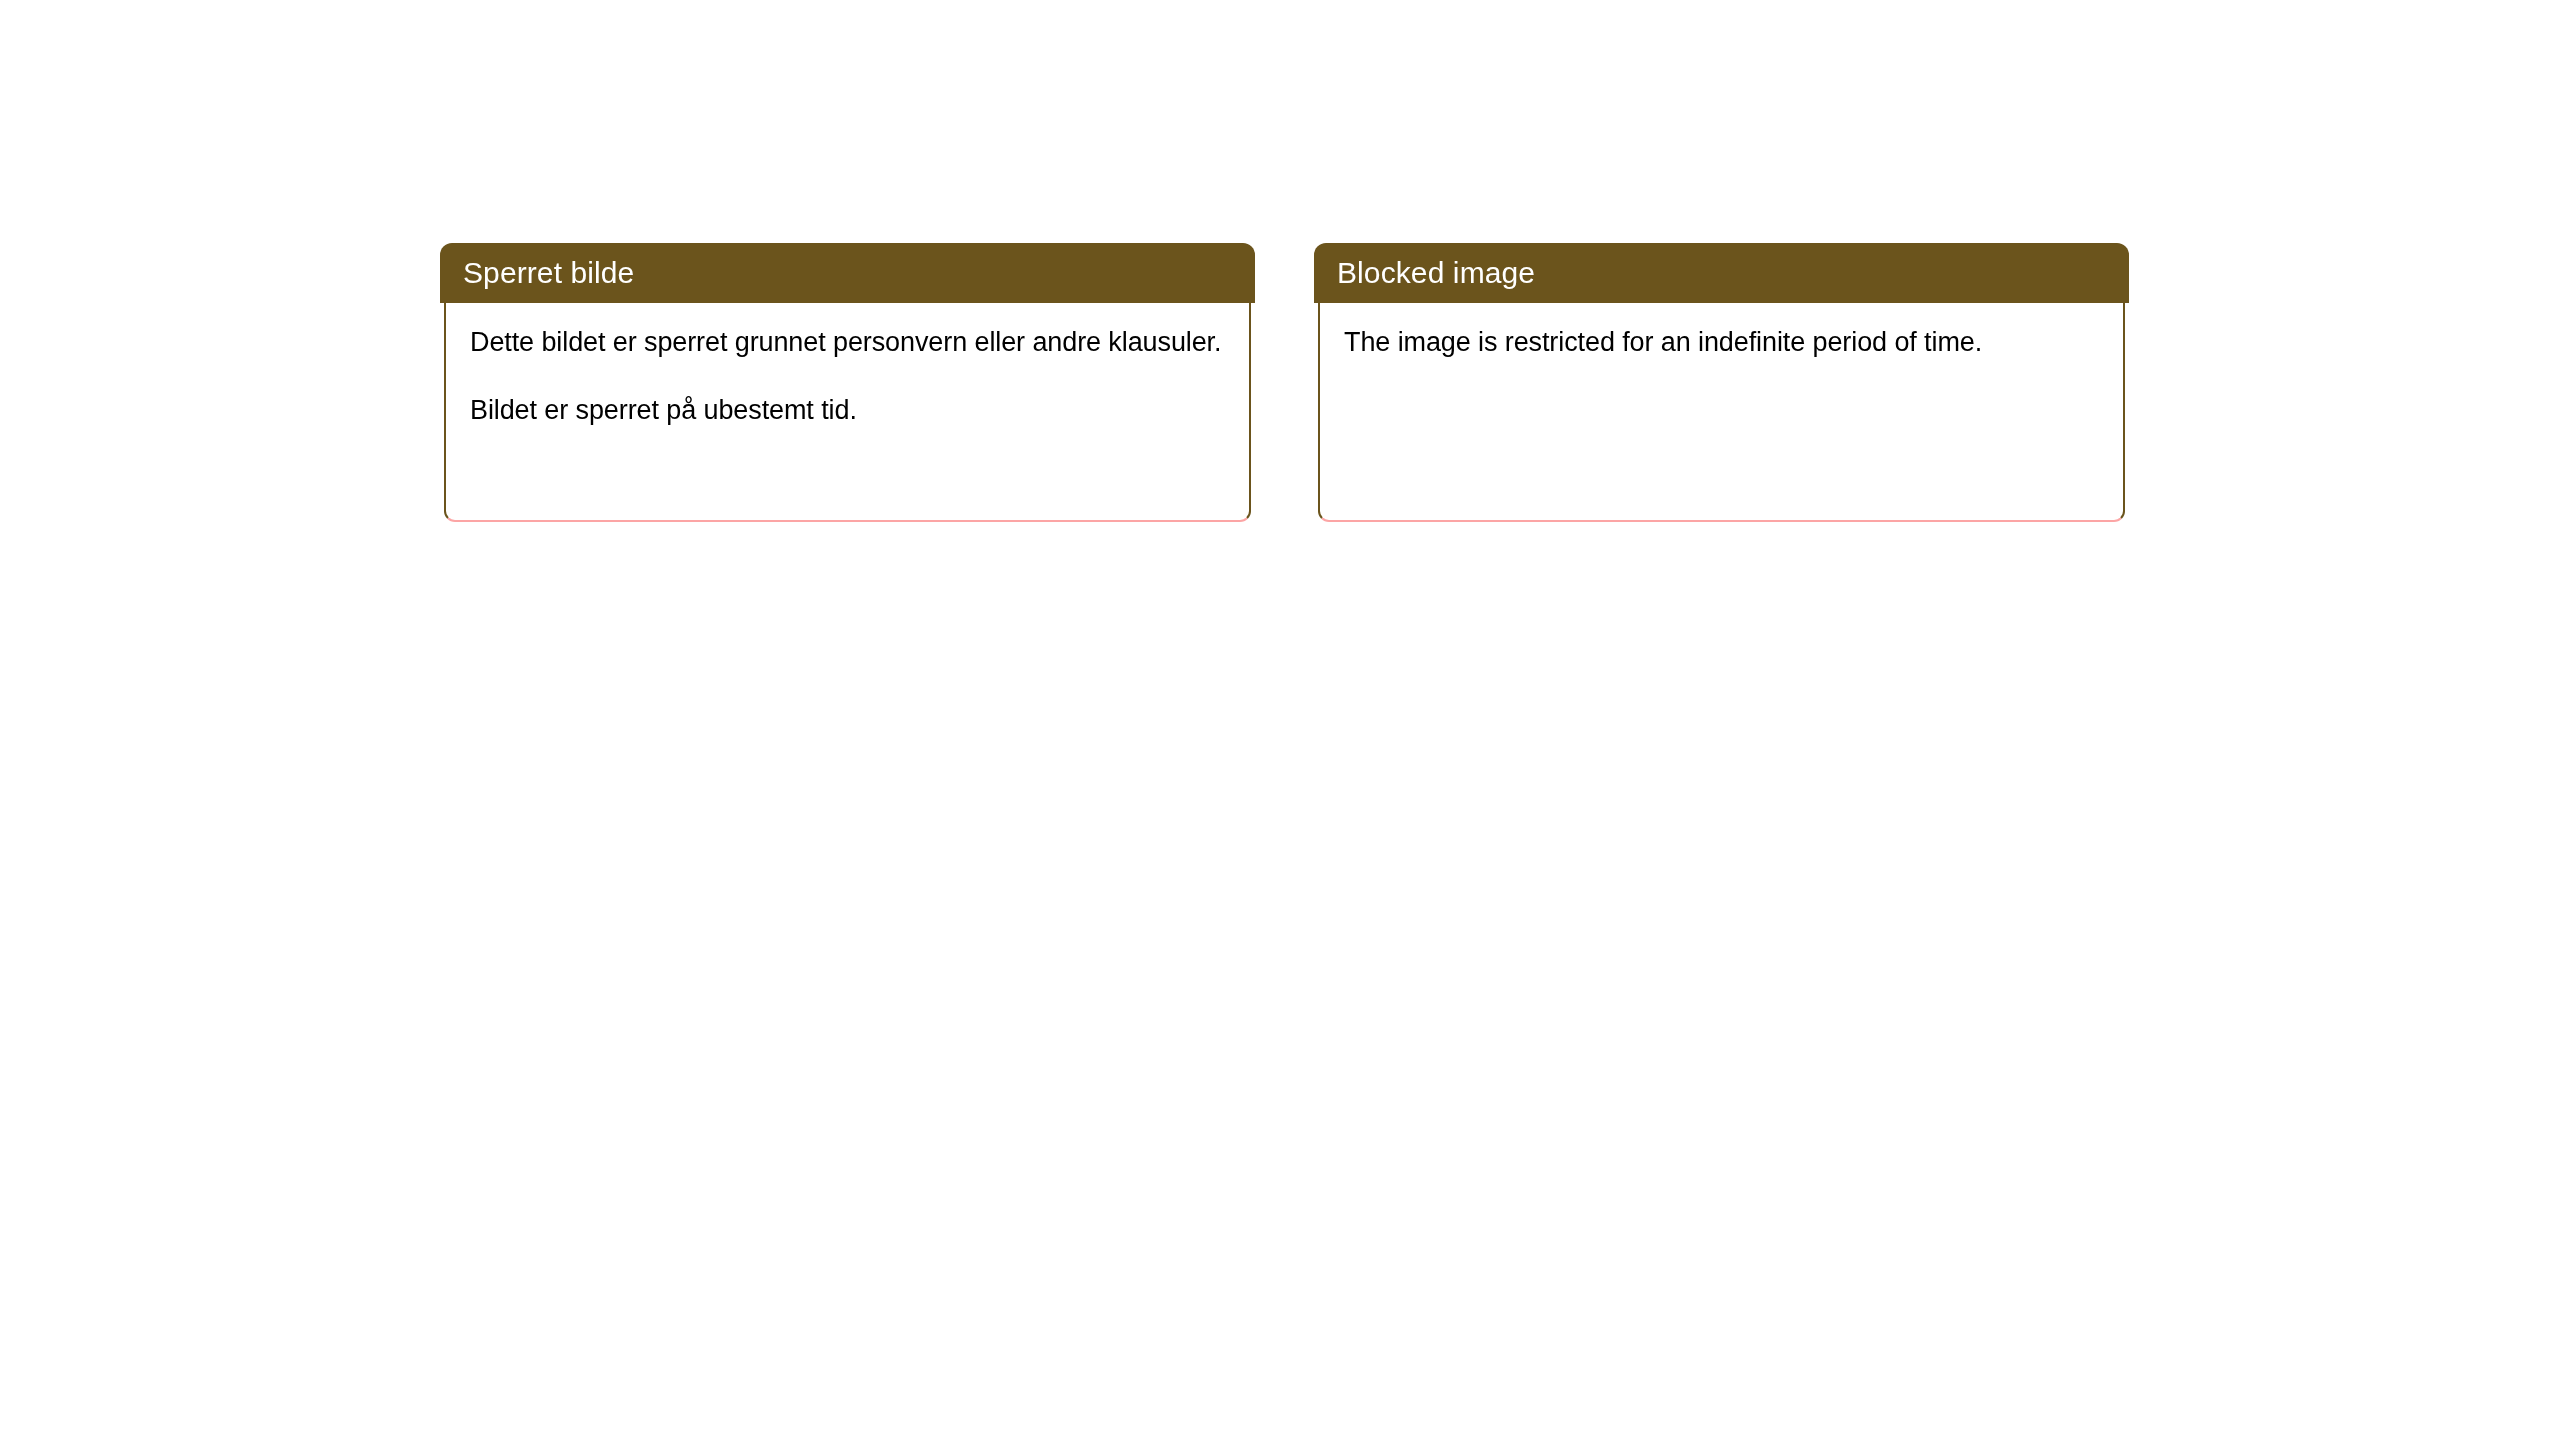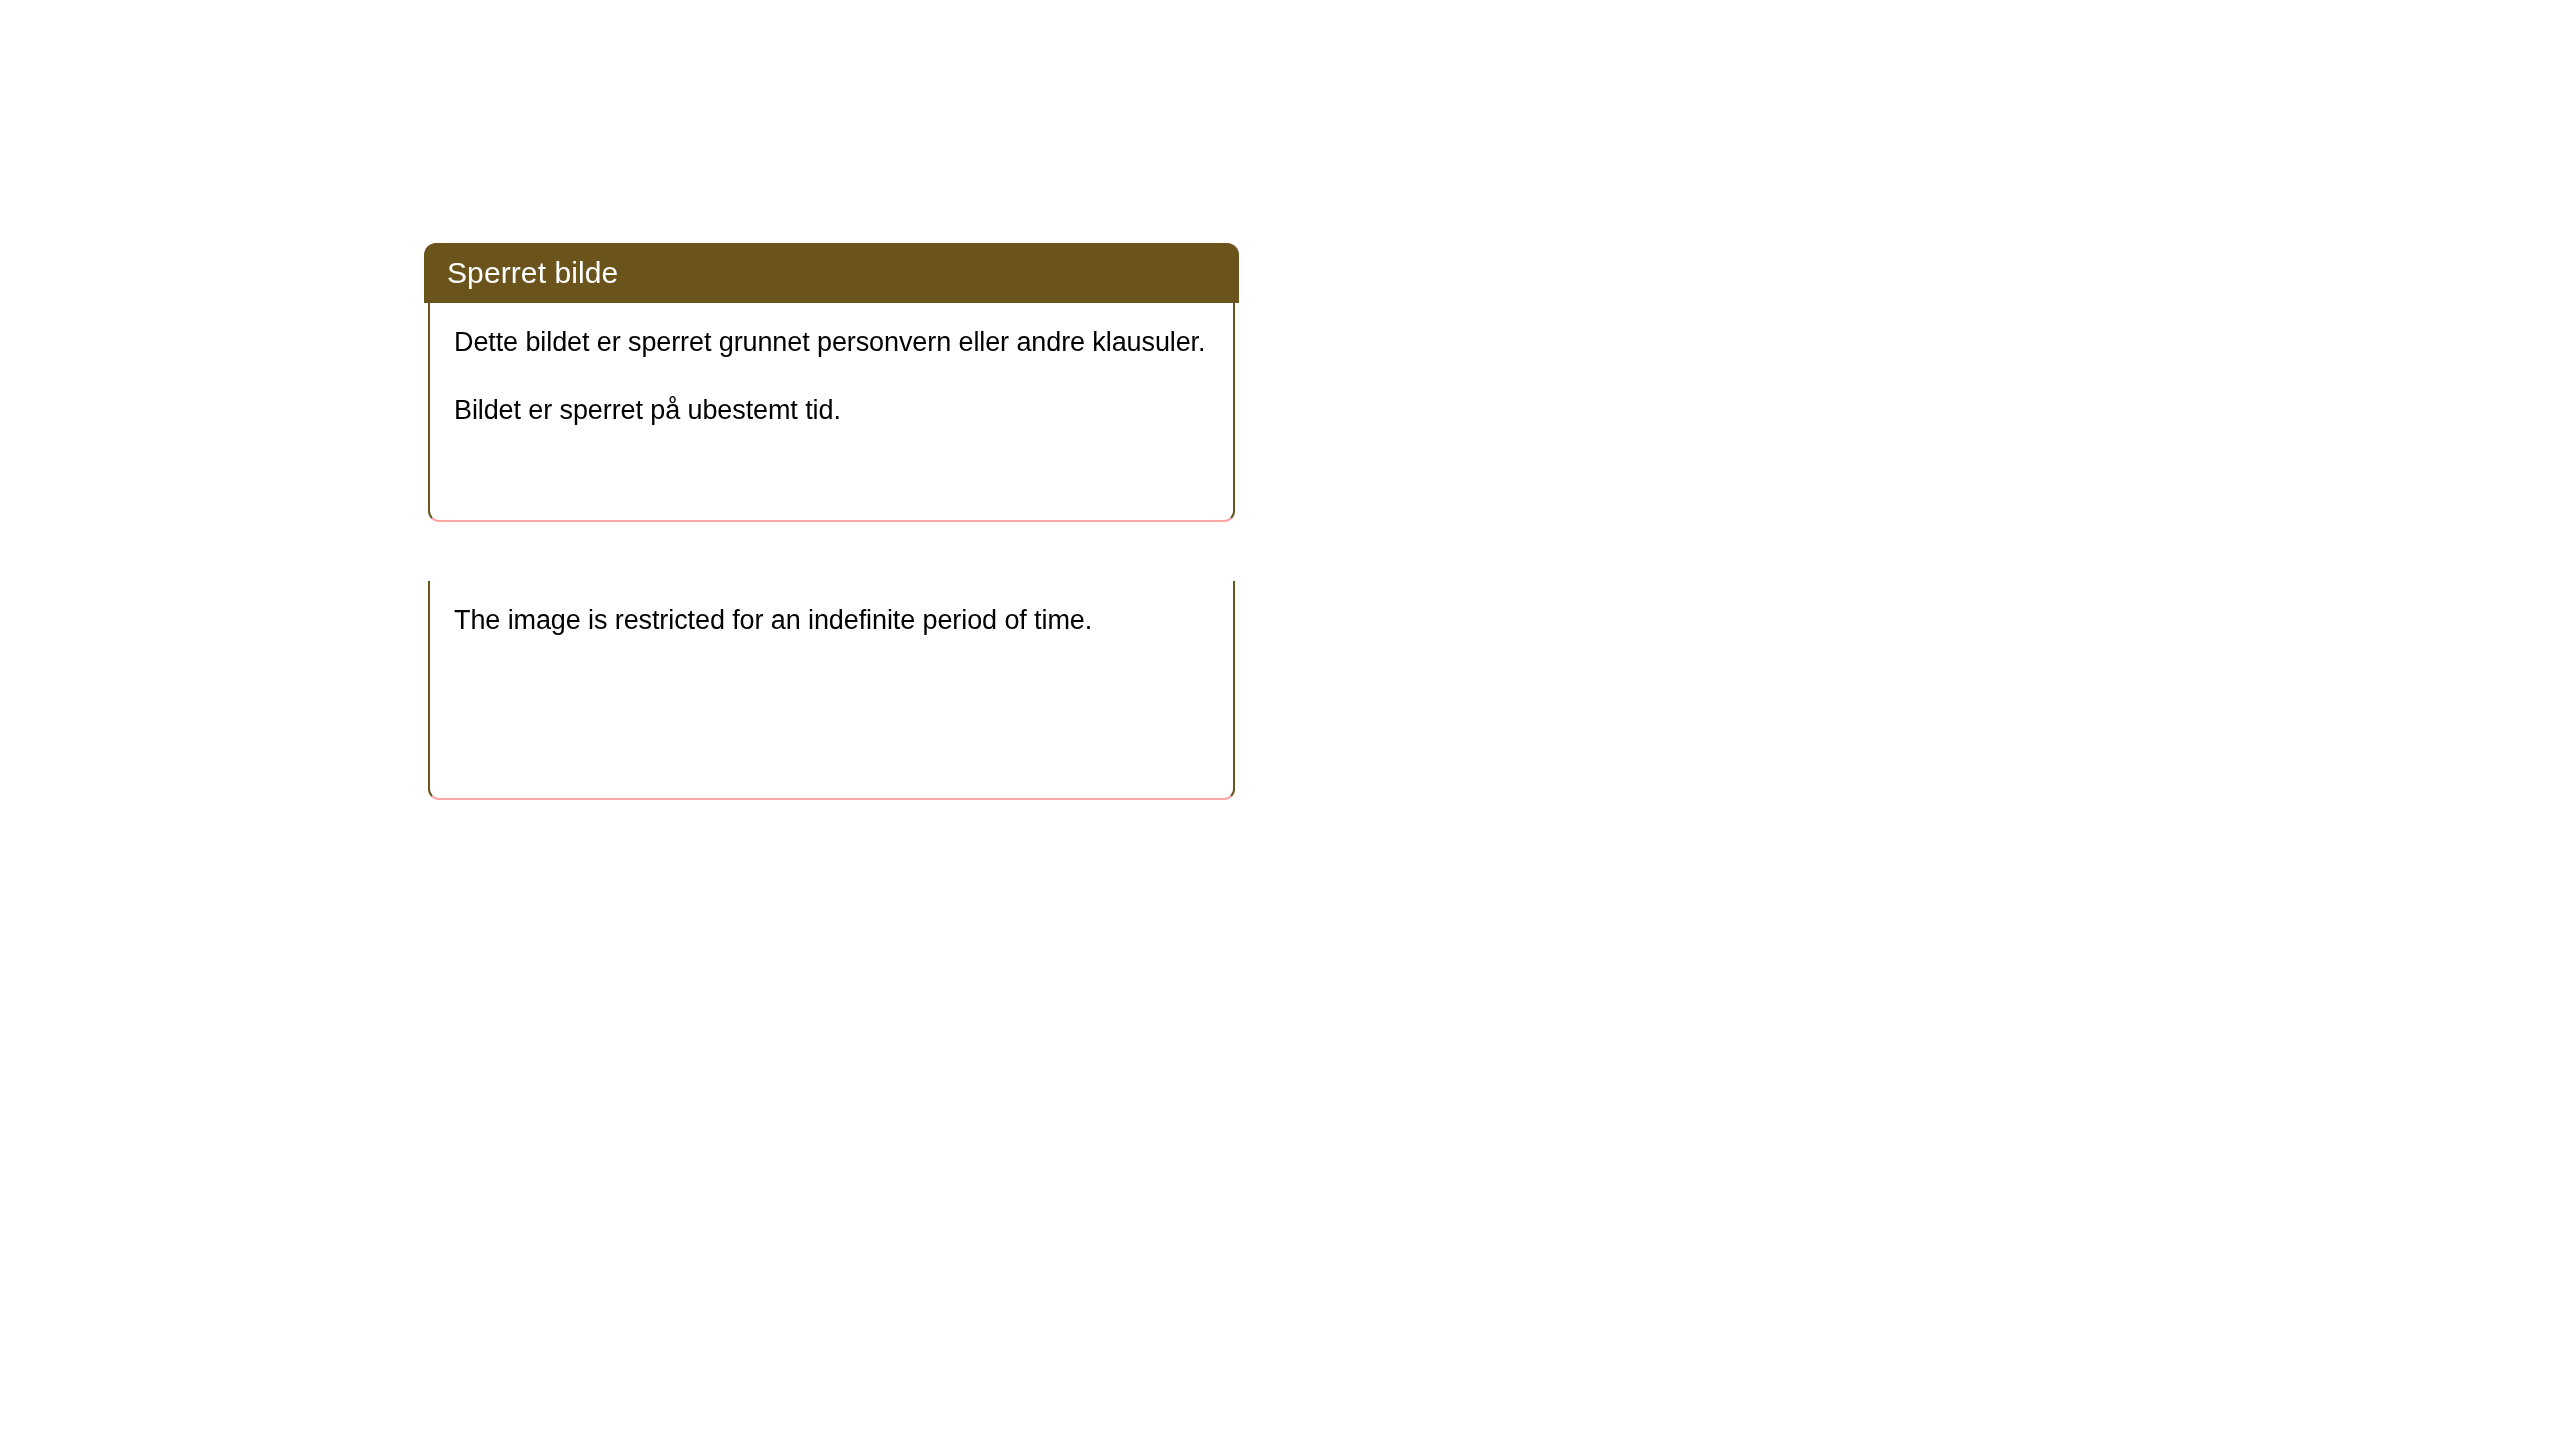--- a/index.html
+++ b/index.html
@@ -11,24 +11,24 @@
     width: 2560px;
     height: 1440px;
     background: #ffffff;
     font-family: "Liberation Sans", sans-serif;
     -webkit-font-smoothing: antialiased;
     overflow: hidden;
   }
 
   #notice-stage {
     position: absolute;
-    left: 424px;
+    left: 440px;
     top: 243px;
     display: flex;
-    flex-direction: column;
+    flex-direction: row;
     align-items: flex-start;
     gap: 59px;
   }
 
   .notice-card {
     position: relative;
     width: 815px;
     box-sizing: border-box;
     background: #ffffff;
     border-radius: 12px;
@@ -96,18 +96,21 @@
     <div class="notice-card__header">
       <h1 class="notice-card__title">Sperret bilde</h1>
     </div>
     <div class="notice-card__body">
       <p class="notice-card__paragraph">Dette bildet er sperret grunnet personvern eller andre klausuler.</p>
       <p class="notice-card__paragraph">Bildet er sperret på ubestemt tid.</p>
     </div>
   </section>
 
   <section class="notice-card">
+    <div class="notice-card__header">
+      <h1 class="notice-card__title">Blocked image</h1>
+    </div>
     <div class="notice-card__body">
       <p class="notice-card__paragraph">The image is restricted for an indefinite period of time.</p>
     </div>
   </section>
 
 </div>
 
 </body></html>

